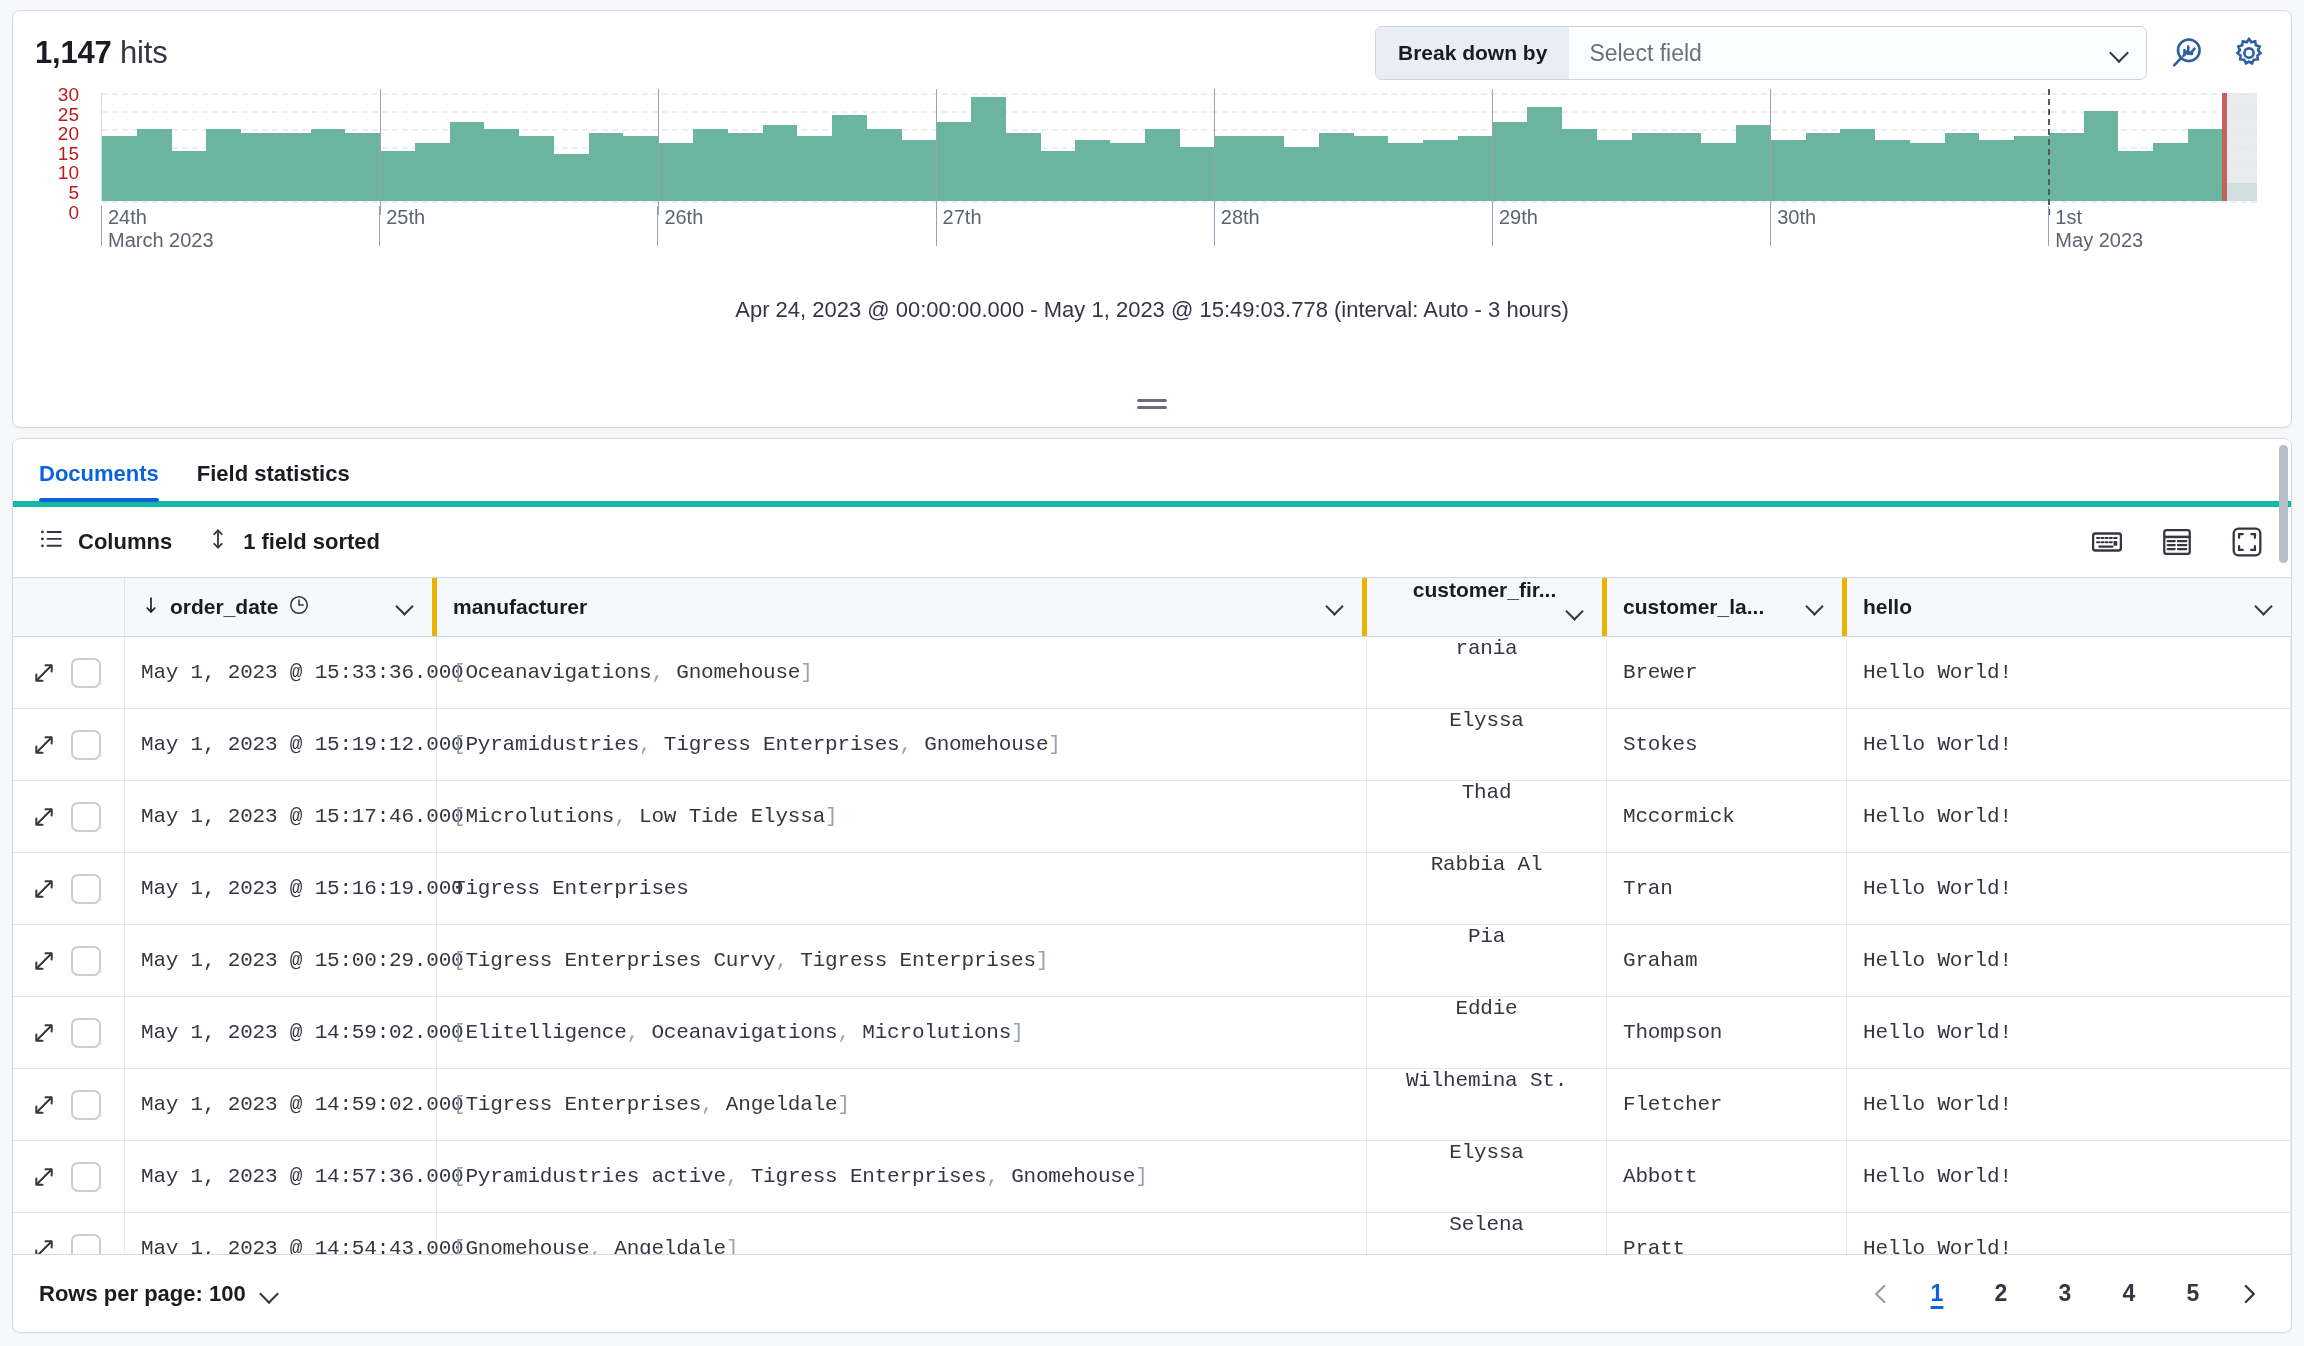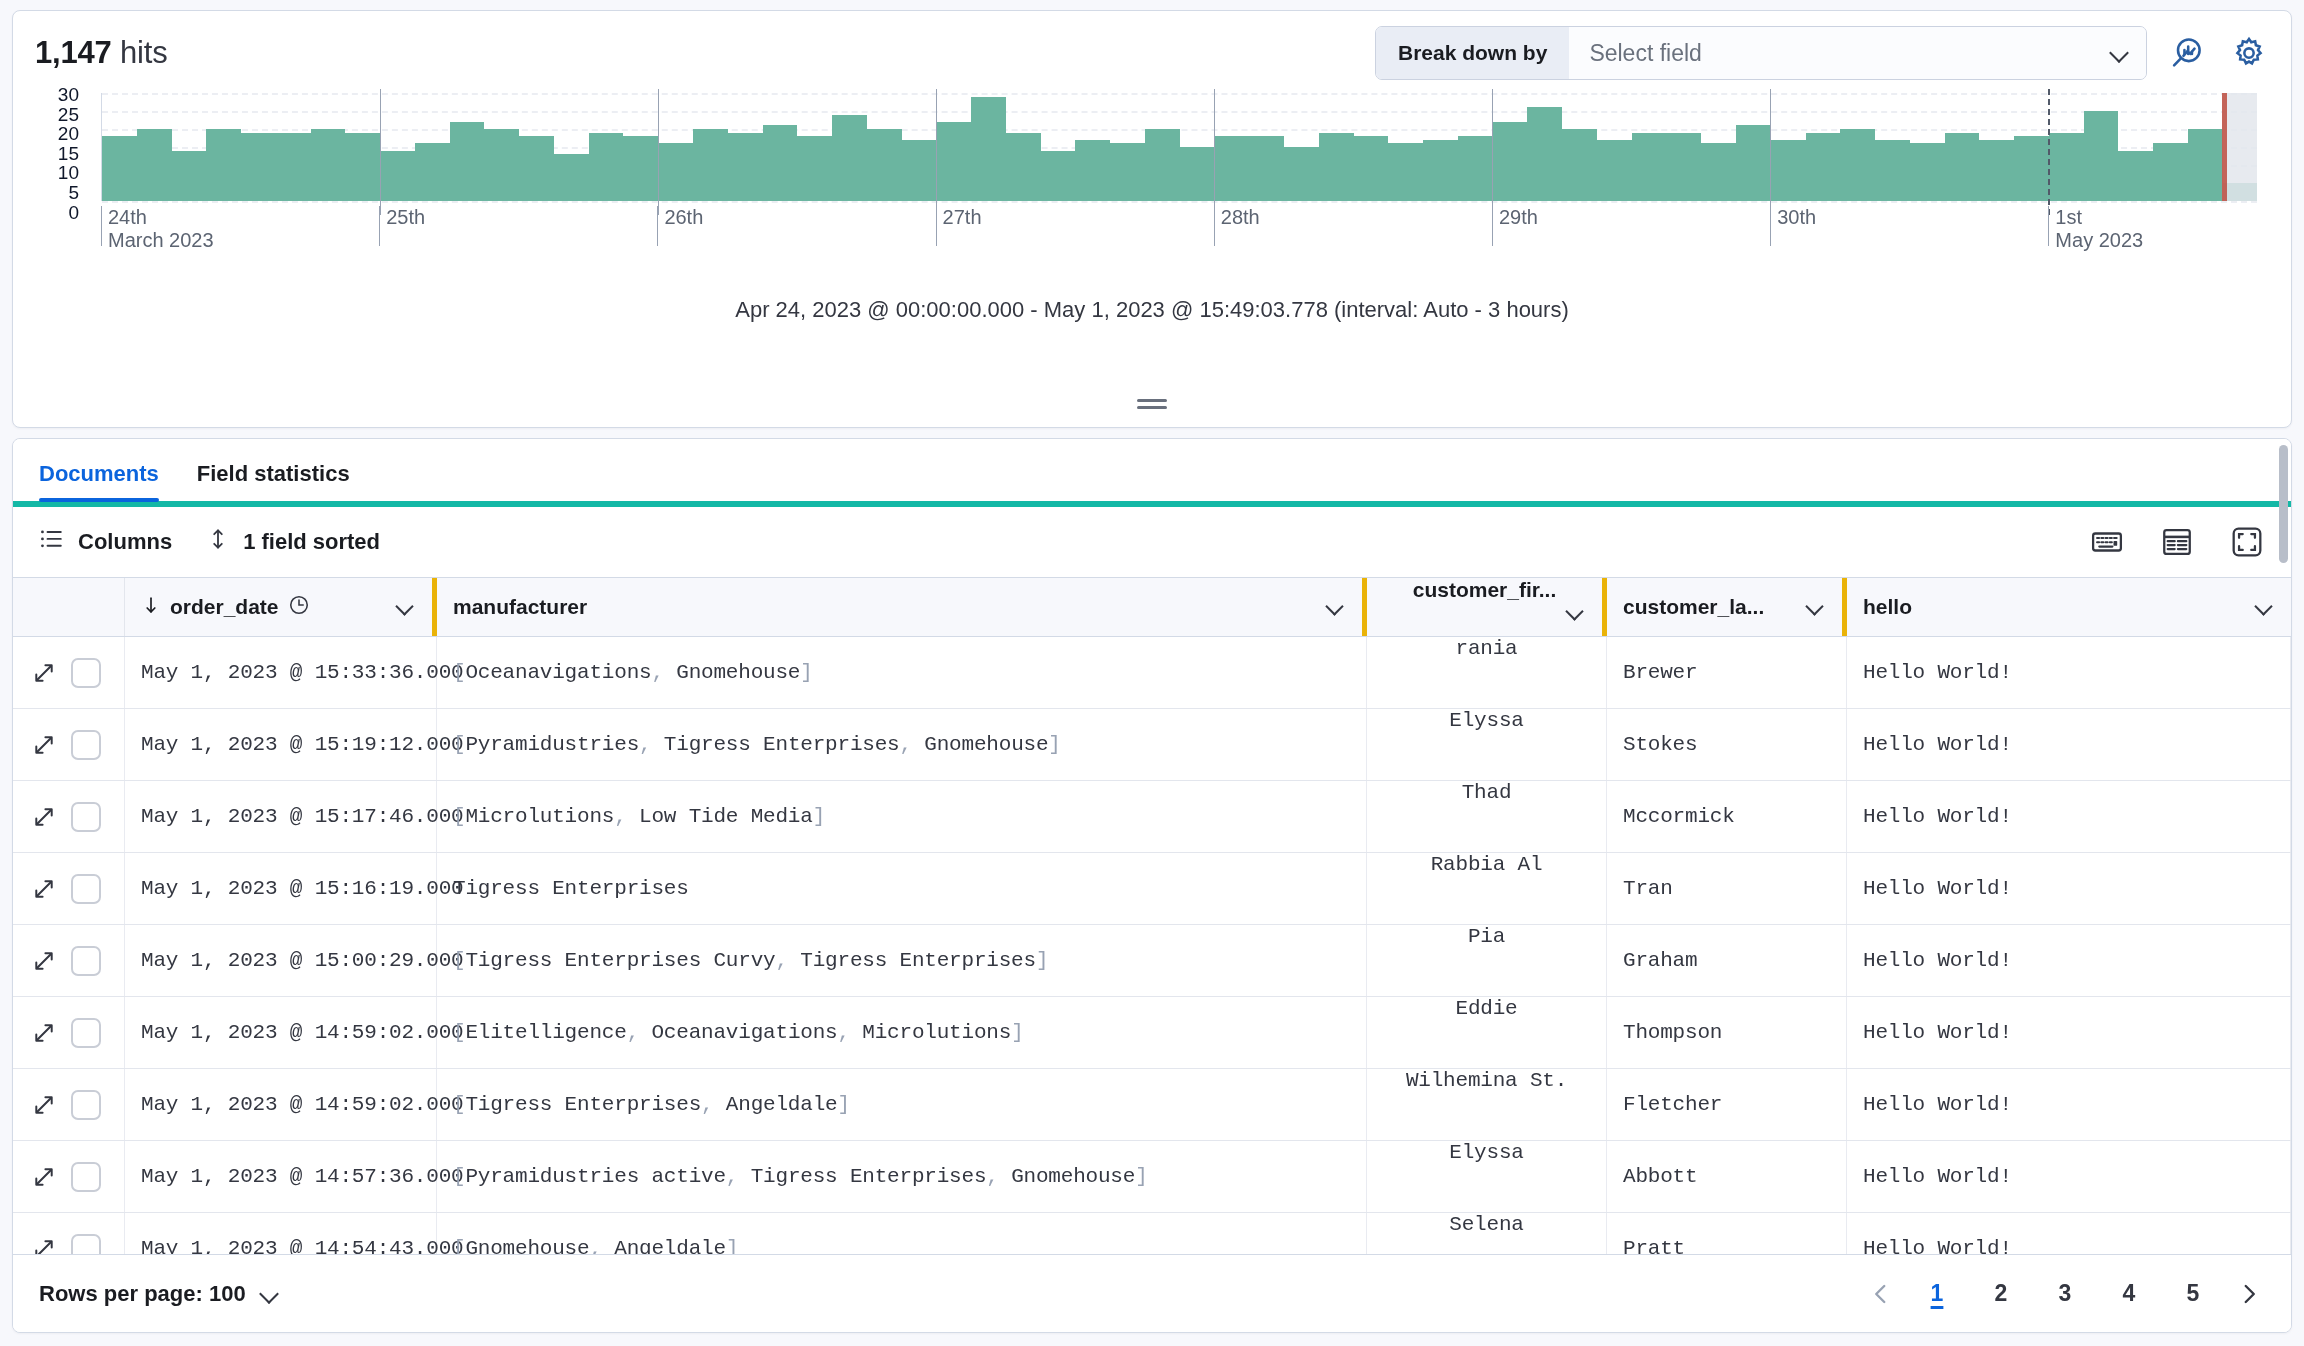--- a/index.html
+++ b/index.html
@@ -42,21 +42,21 @@
   .chev{display:inline-block;width:20px;height:20px;position:relative;}
   .chev::after{
     content:"";position:absolute;left:2px;top:3px;width:12px;height:12px;
     border-right:2.4px solid #343741;border-bottom:2.4px solid #343741;
     transform:rotate(45deg);
   }
   .iconbtn{width:44px;height:44px;display:flex;align-items:center;justify-content:center;border-radius:6px;}
   .iconbtn svg{display:block;}
   
   .chart-wrap{position:relative;height:160px;margin:4px 0 0 0;}
-  .ylabels{position:absolute;left:36px;top:4px;width:30px;text-align:right;font-size:19px;color:#0f172a;line-height:1;}
+  .ylabels{position:absolute;left:36px;top:4px;width:30px;text-align:right;font-size:19px;color:#b91c1c;line-height:1;}
   .ylabels div{height:19.6px;}
   .plot{
     position:absolute;left:88px;right:34px;top:12px;height:108px;
     border-left:1px solid #d3dae6;box-sizing:border-box;
   }
   .grid{position:absolute;inset:0;}
   .grid i{
     position:absolute;left:0;right:0;height:0;
     border-top:2px dashed #eceef3;
   }
@@ -468,21 +468,21 @@
                   <path d="M10.8 18.6H5.4V13.2"></path>
                 </svg>
               </span>
               <span class="cbox"></span>
             </div>
           </div>
           <div class="gcell c-date">
             <span class="cell-txt">May 1, 2023 @ 15:17:46.000</span>
           </div>
           <div class="gcell c-man">
-            <span class="cell-txt"><span class="punct">[</span><span>Microlutions</span><span class="punct">, </span><span>Low Tide Media</span><span class="punct">]</span></span>
+            <span class="cell-txt"><span class="punct">[</span><span>Microlutions</span><span class="punct">, </span><span>Low Tide Elyssa</span><span class="punct">]</span></span>
           </div>
           <div class="gcell c-first">
             <span class="cell-txt">Thad</span>
           </div>
           <div class="gcell c-last">
             <span class="cell-txt">Mccormick</span>
           </div>
           <div class="gcell c-hello">
             <span class="cell-txt">Hello World!</span>
           </div>

